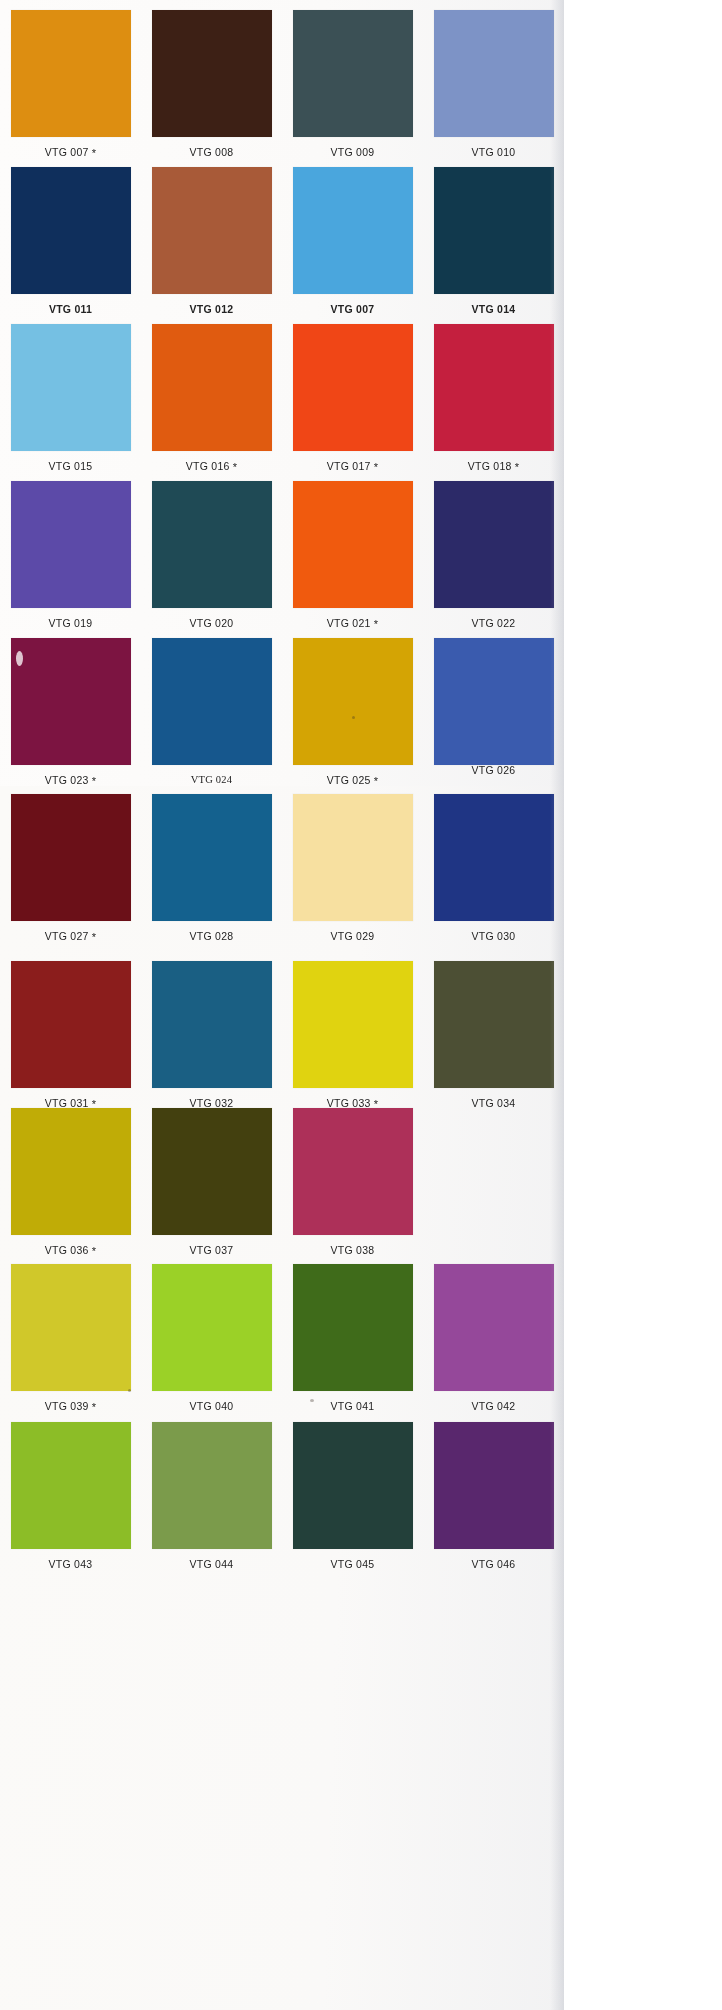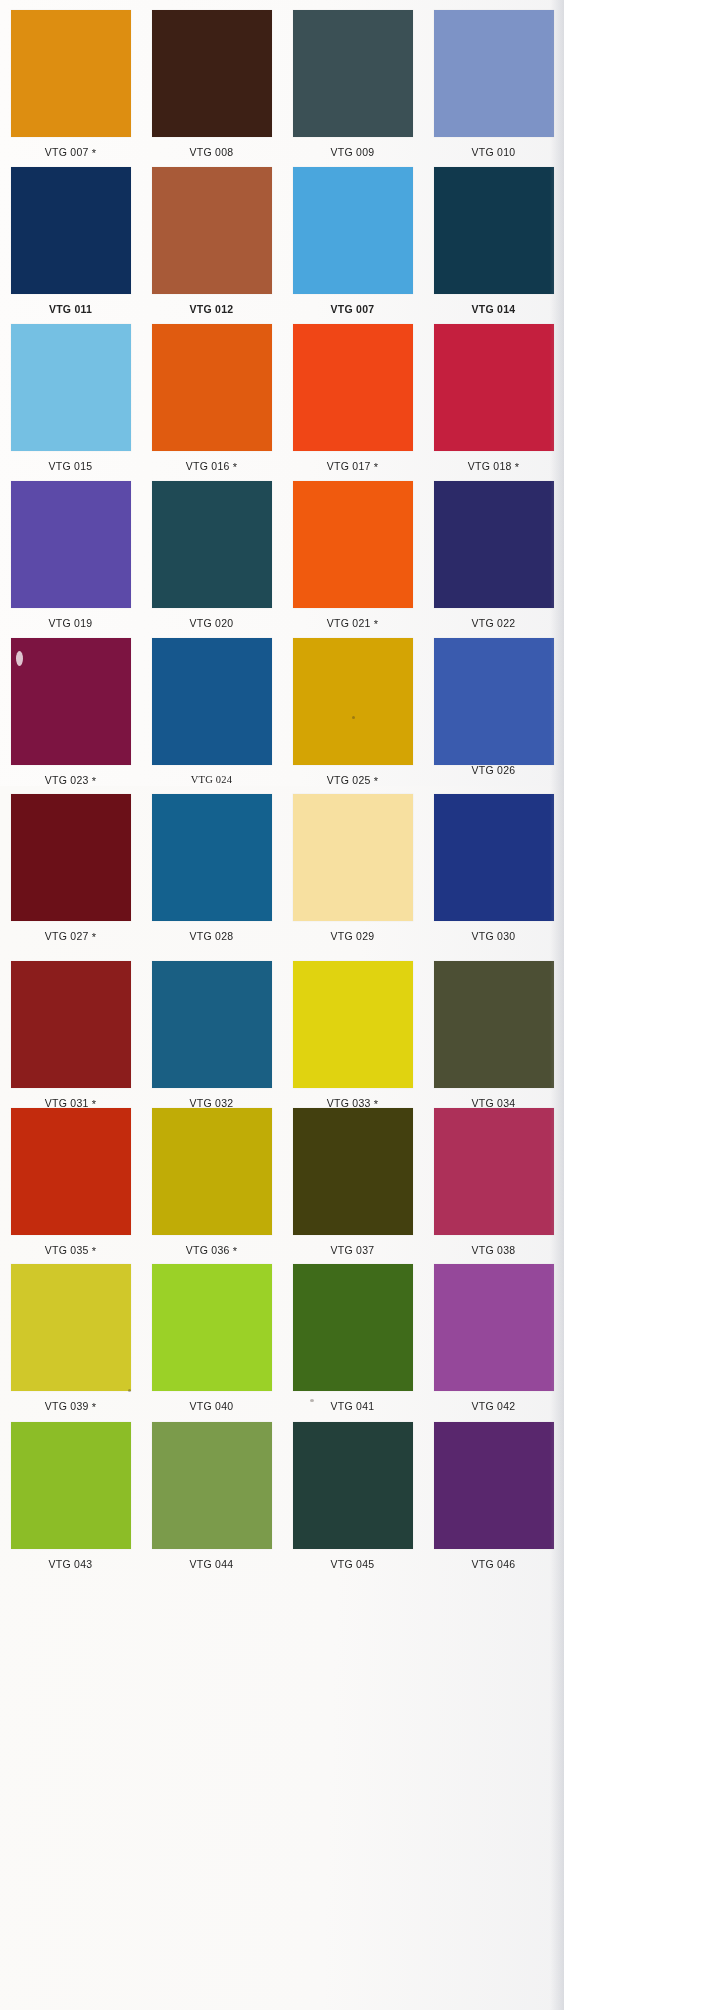--- a/index.html
+++ b/index.html
@@ -233,24 +233,20 @@
           <div class="chip" title="#e0d310" style="height: 127px; background: rgb(224, 211, 16);"></div>
           <div class="chip-label" style="margin-top: 10px;"><span>VTG 033</span><span class="star">*</span></div>
         </div>
         <div class="swatch-cell">
           <div class="chip" title="#4c4f34" style="height: 127px; background: rgb(76, 79, 52);"></div>
           <div class="chip-label" style="margin-top: 10px;"><span>VTG 034</span></div>
         </div>
       </div>
       <div class="swatch-row" style="top: 322px;">
         <div class="swatch-cell">
-          <div class="chip" title="#c32b0d" style="height: 127px; background: rgb(195, 43, 13);"></div>
-          <div class="chip-label" style="margin-top: 10px;"><span>VTG 035</span><span class="star">*</span></div>
-        </div>
-        <div class="swatch-cell">
           <div class="chip" title="#c0ac06" style="height: 127px; background: rgb(192, 172, 6);"></div>
           <div class="chip-label" style="margin-top: 10px;"><span>VTG 036</span><span class="star">*</span></div>
         </div>
         <div class="swatch-cell">
           <div class="chip" title="#43400f" style="height: 127px; background: rgb(67, 64, 15);"></div>
           <div class="chip-label" style="margin-top: 10px;"><span>VTG 037</span></div>
         </div>
         <div class="swatch-cell">
           <div class="chip" title="#ad3059" style="height: 127px; background: rgb(173, 48, 89);"></div>
           <div class="chip-label" style="margin-top: 10px;"><span>VTG 038</span></div>

